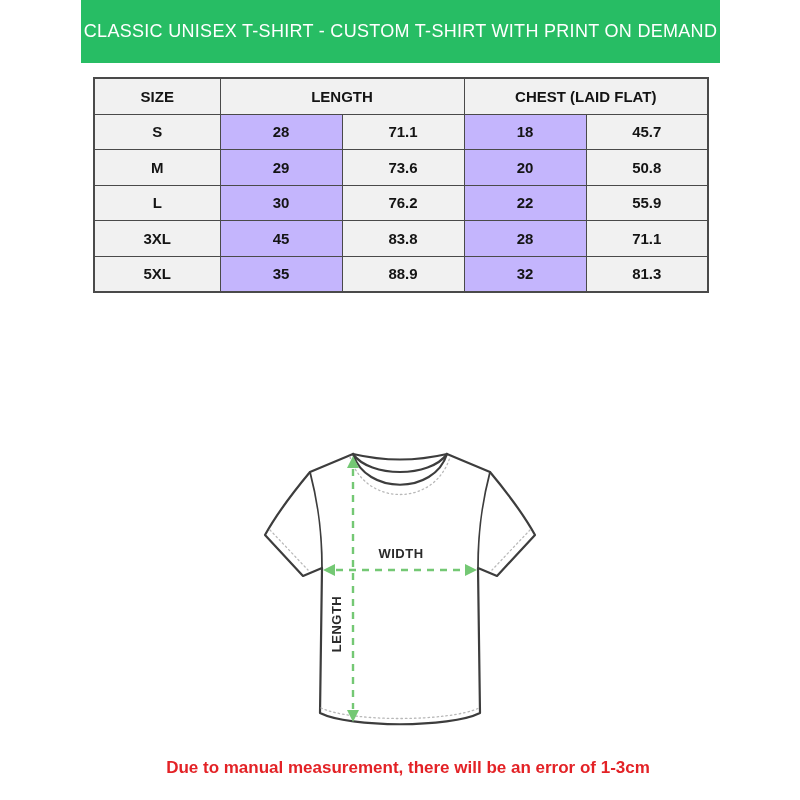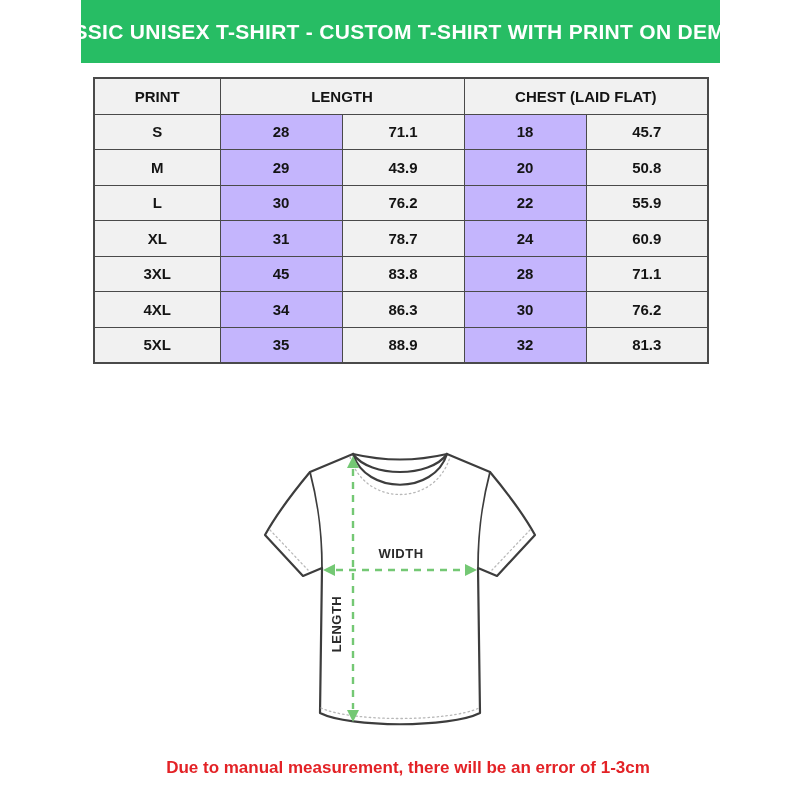--- a/index.html
+++ b/index.html
@@ -12,21 +12,21 @@
   html,body{margin:0;padding:0;}
   body{
     width:800px;height:800px;position:relative;background:#ffffff;
     font-family:"Liberation Sans",sans-serif;overflow:hidden;
   }
   .banner{
     position:absolute;left:81px;top:0;width:639px;height:63px;
     background:var(--green);display:flex;align-items:center;justify-content:center;
   }
   .banner-title{
-    color:#ffffff;font-weight:bold;font-size:21px;letter-spacing:.3px;white-space:nowrap;
+    color:#ffffff;font-weight:normal;font-size:18px;letter-spacing:.3px;white-space:nowrap;
   }
   table.size-table{
     position:absolute;left:93px;top:77px;width:614px;
     border-collapse:collapse;table-layout:fixed;
     border:2px solid var(--border);
   }
   .size-table th,.size-table td{
     border:1.5px solid var(--border);
     height:34.5px;padding:0;text-align:center;vertical-align:middle;
     font-weight:bold;font-size:15px;color:#141414;background:#c4b5fd;
@@ -56,67 +56,53 @@
 <table class="size-table">
   <colgroup>
     <col style="width:126px">
       <col style="width:122px">
       <col style="width:122px">
       <col style="width:122px">
       <col style="width:122px">
   </colgroup>
   <thead>
     <tr>
-      <th>PRINT</th>
+      <th>SIZE</th>
       <th colspan="2">LENGTH</th>
       <th colspan="2">CHEST (LAID FLAT)</th>
     </tr>
   </thead>
   <tbody>
       <tr>
         <td class="shade">S</td>
         <td>28</td>
         <td class="shade">71.1</td>
         <td>18</td>
         <td class="shade">45.7</td>
       </tr>
       <tr>
         <td class="shade">M</td>
         <td>29</td>
-        <td class="shade">43.9</td>
+        <td class="shade">73.6</td>
         <td>20</td>
         <td class="shade">50.8</td>
       </tr>
       <tr>
         <td class="shade">L</td>
         <td>30</td>
         <td class="shade">76.2</td>
         <td>22</td>
         <td class="shade">55.9</td>
       </tr>
       <tr>
-        <td class="shade">XL</td>
-        <td>31</td>
-        <td class="shade">78.7</td>
-        <td>24</td>
-        <td class="shade">60.9</td>
-      </tr>
-      <tr>
         <td class="shade">3XL</td>
         <td>45</td>
         <td class="shade">83.8</td>
         <td>28</td>
         <td class="shade">71.1</td>
-      </tr>
-      <tr>
-        <td class="shade">4XL</td>
-        <td>34</td>
-        <td class="shade">86.3</td>
-        <td>30</td>
-        <td class="shade">76.2</td>
       </tr>
       <tr>
         <td class="shade">5XL</td>
         <td>35</td>
         <td class="shade">88.9</td>
         <td>32</td>
         <td class="shade">81.3</td>
       </tr>
     </tbody>
 </table>

